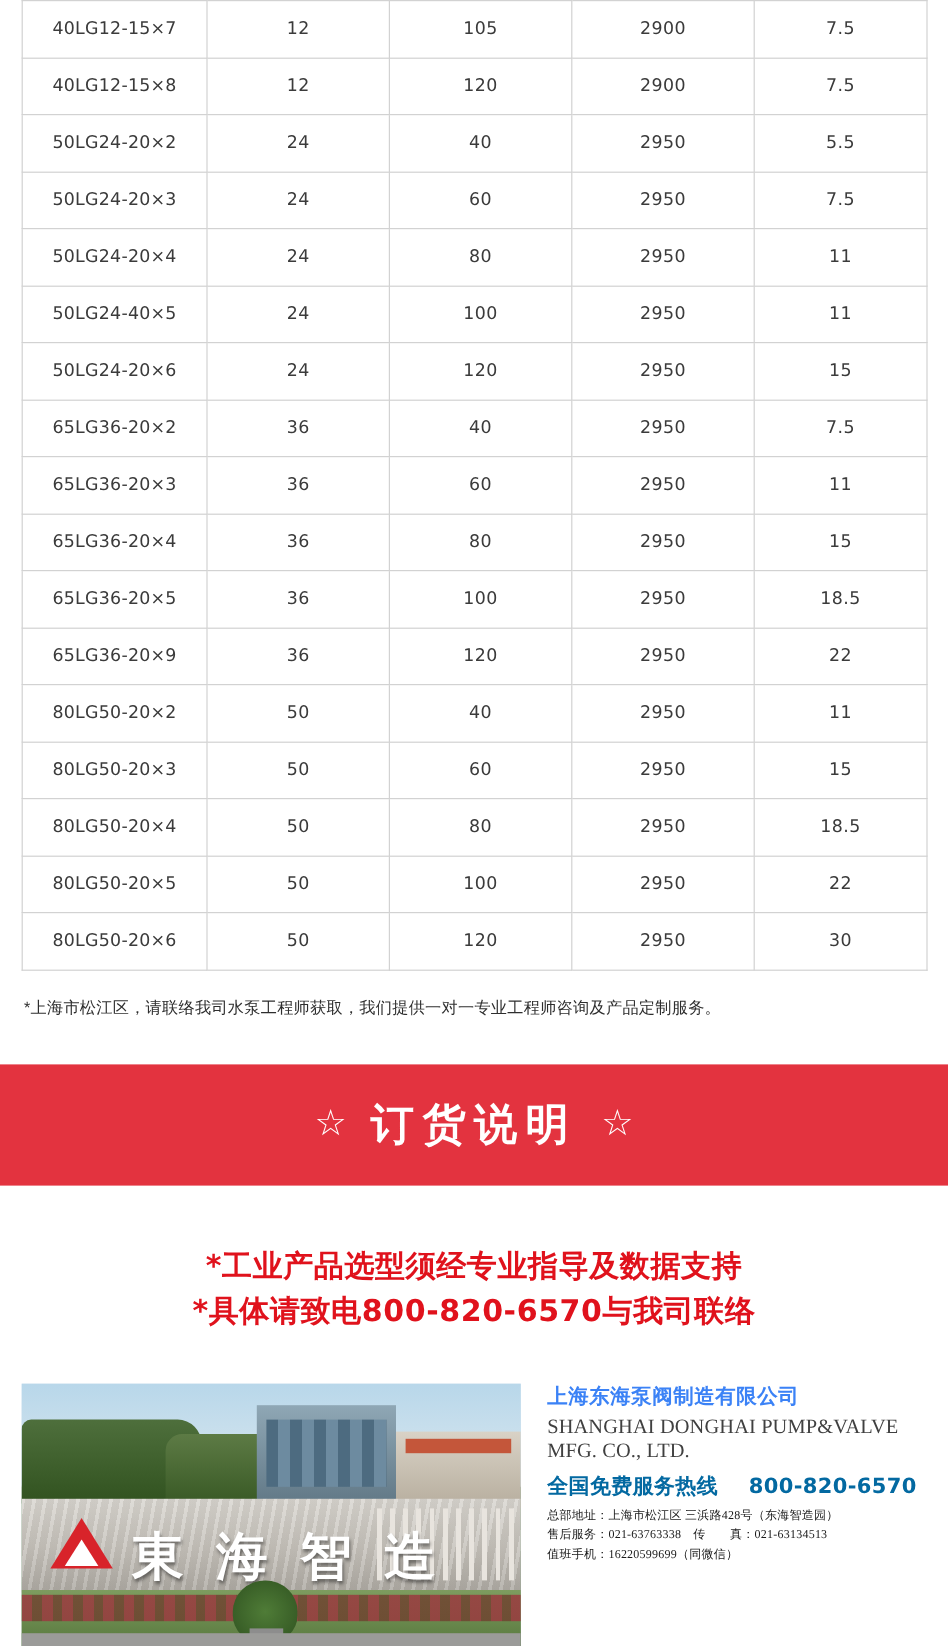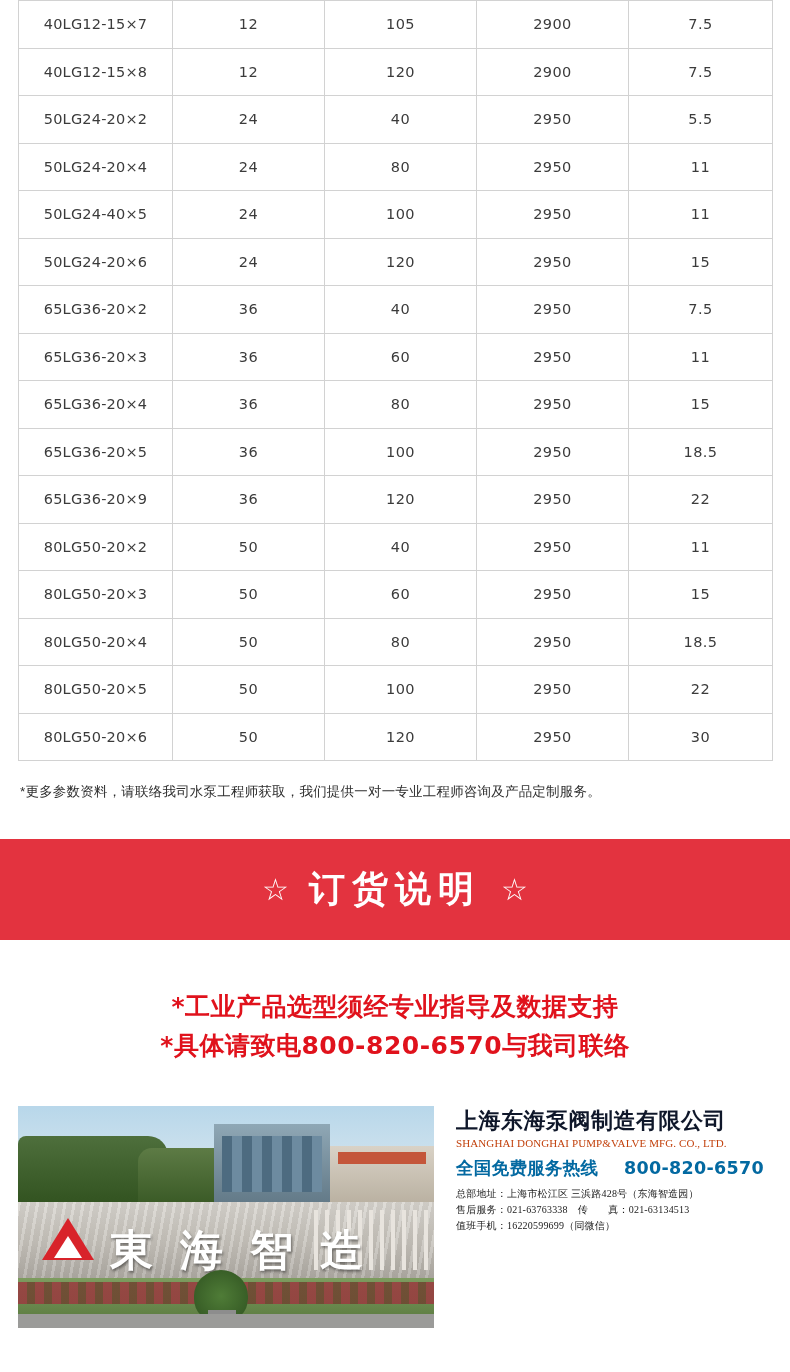--- a/index.html
+++ b/index.html
@@ -156,30 +156,30 @@
   .ph-pot { position:absolute; left:190px; top:204px; width:28px; height:14px;
     background:#8d8d8d; }
   .ph-road { position:absolute; left:0; top:208px; width:416px; height:14px;
     background:#9b9b99; }
 
   .info {
     flex: 1 1 auto;
     padding-top: 2px;
   }
   .info .cn-name {
-    color: #0f172a;
-    font-size: 22px;
+    color: #3b82f6;
+    font-size: 17px;
     font-weight: bold;
     letter-spacing: 0.5px;
     font-family: "DejaVu Sans", sans-serif;
     line-height: 1.15;
   }
   .info .en-name {
-    color: #c2410c;
-    font-size: 11px;
+    color: #404040;
+    font-size: 17px;
     font-family: "Liberation Serif", serif;
     letter-spacing: 0.1px;
     margin-top: 4px;
   }
   .hotline {
     margin-top: 7px;
     color: #0369a1;
     font-size: 17.5px;
     font-weight: bold;
     font-family: "DejaVu Sans", sans-serif;
@@ -221,20 +221,27 @@
             <td>7.5</td>
           </tr>
           <tr>
             <td class="model">50LG24-20×2</td>
             <td>24</td>
             <td>40</td>
             <td>2950</td>
             <td>5.5</td>
           </tr>
           <tr>
+            <td class="model">50LG24-20×3</td>
+            <td>24</td>
+            <td>60</td>
+            <td>2950</td>
+            <td>7.5</td>
+          </tr>
+          <tr>
             <td class="model">50LG24-20×4</td>
             <td>24</td>
             <td>80</td>
             <td>2950</td>
             <td>11</td>
           </tr>
           <tr>
             <td class="model">50LG24-40×5</td>
             <td>24</td>
             <td>100</td>
@@ -315,21 +322,21 @@
             <td class="model">80LG50-20×6</td>
             <td>50</td>
             <td>120</td>
             <td>2950</td>
             <td>30</td>
           </tr>
         </tbody>
     </table>
   </div>
 
-  <div class="footnote">*更多参数资料，请联络我司水泵工程师获取，我们提供一对一专业工程师咨询及产品定制服务。</div>
+  <div class="footnote">*上海市松江区，请联络我司水泵工程师获取，我们提供一对一专业工程师咨询及产品定制服务。</div>
 
   <div class="banner">
     <div class="banner-inner">
       <span class="banner-star">☆</span>
       <span class="banner-title">订货说明</span>
       <span class="banner-star">☆</span>
     </div>
   </div>
 
   <div class="notes">

